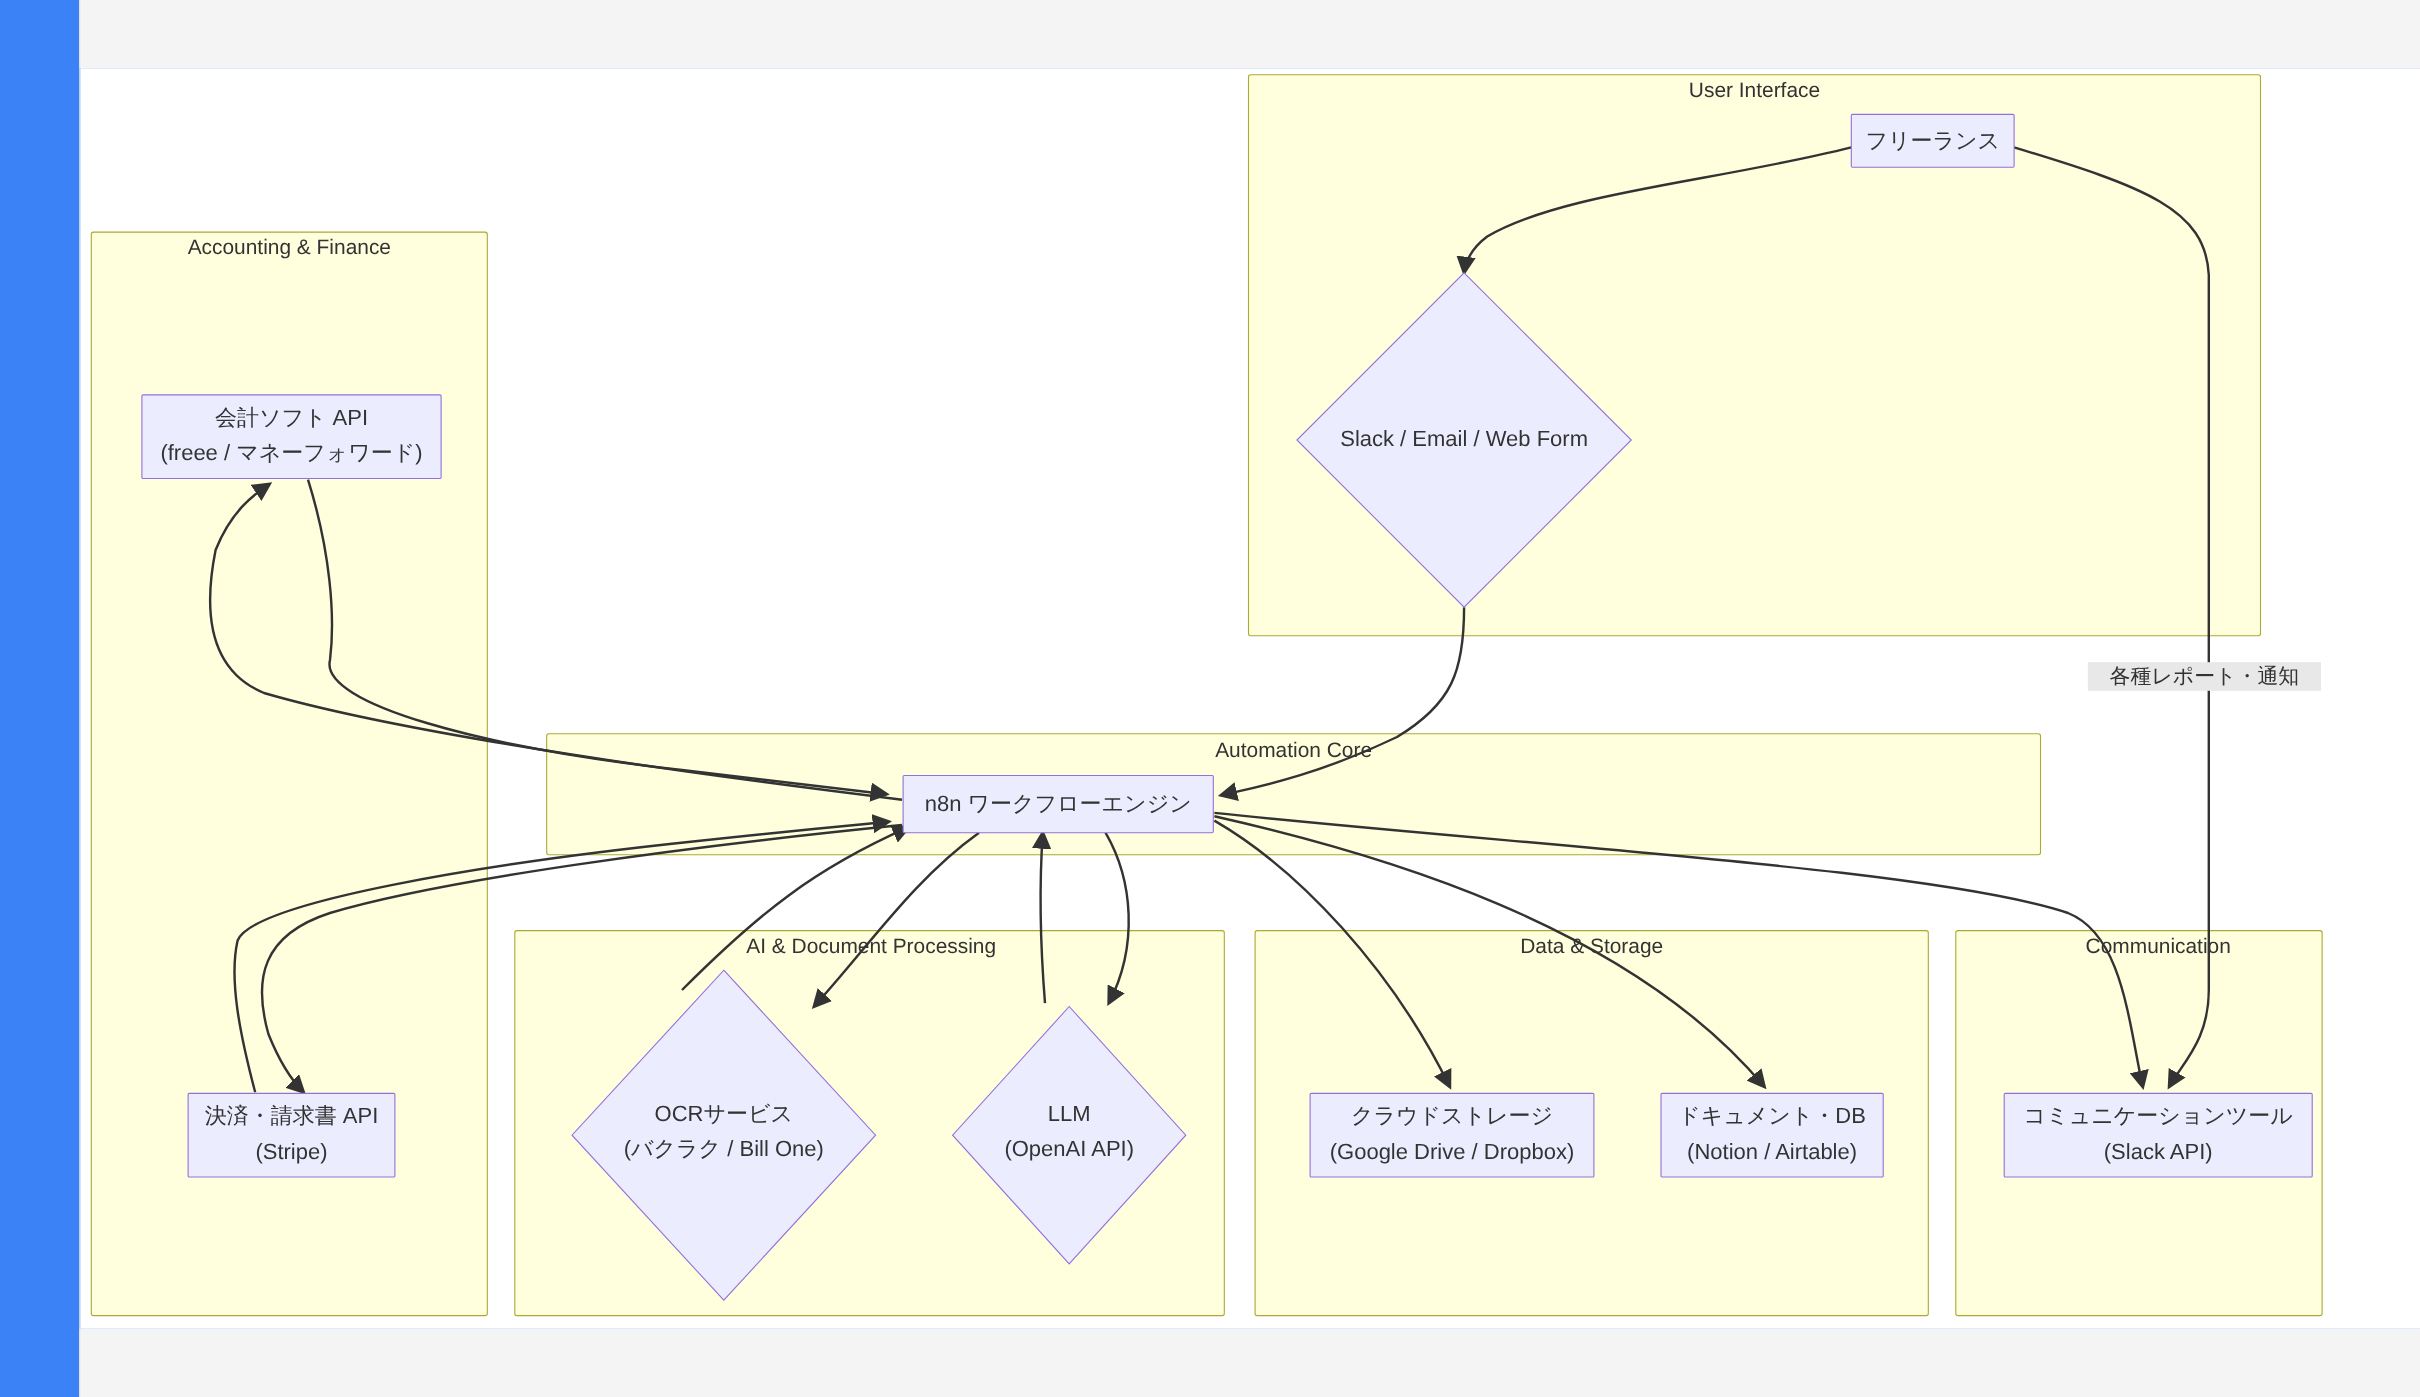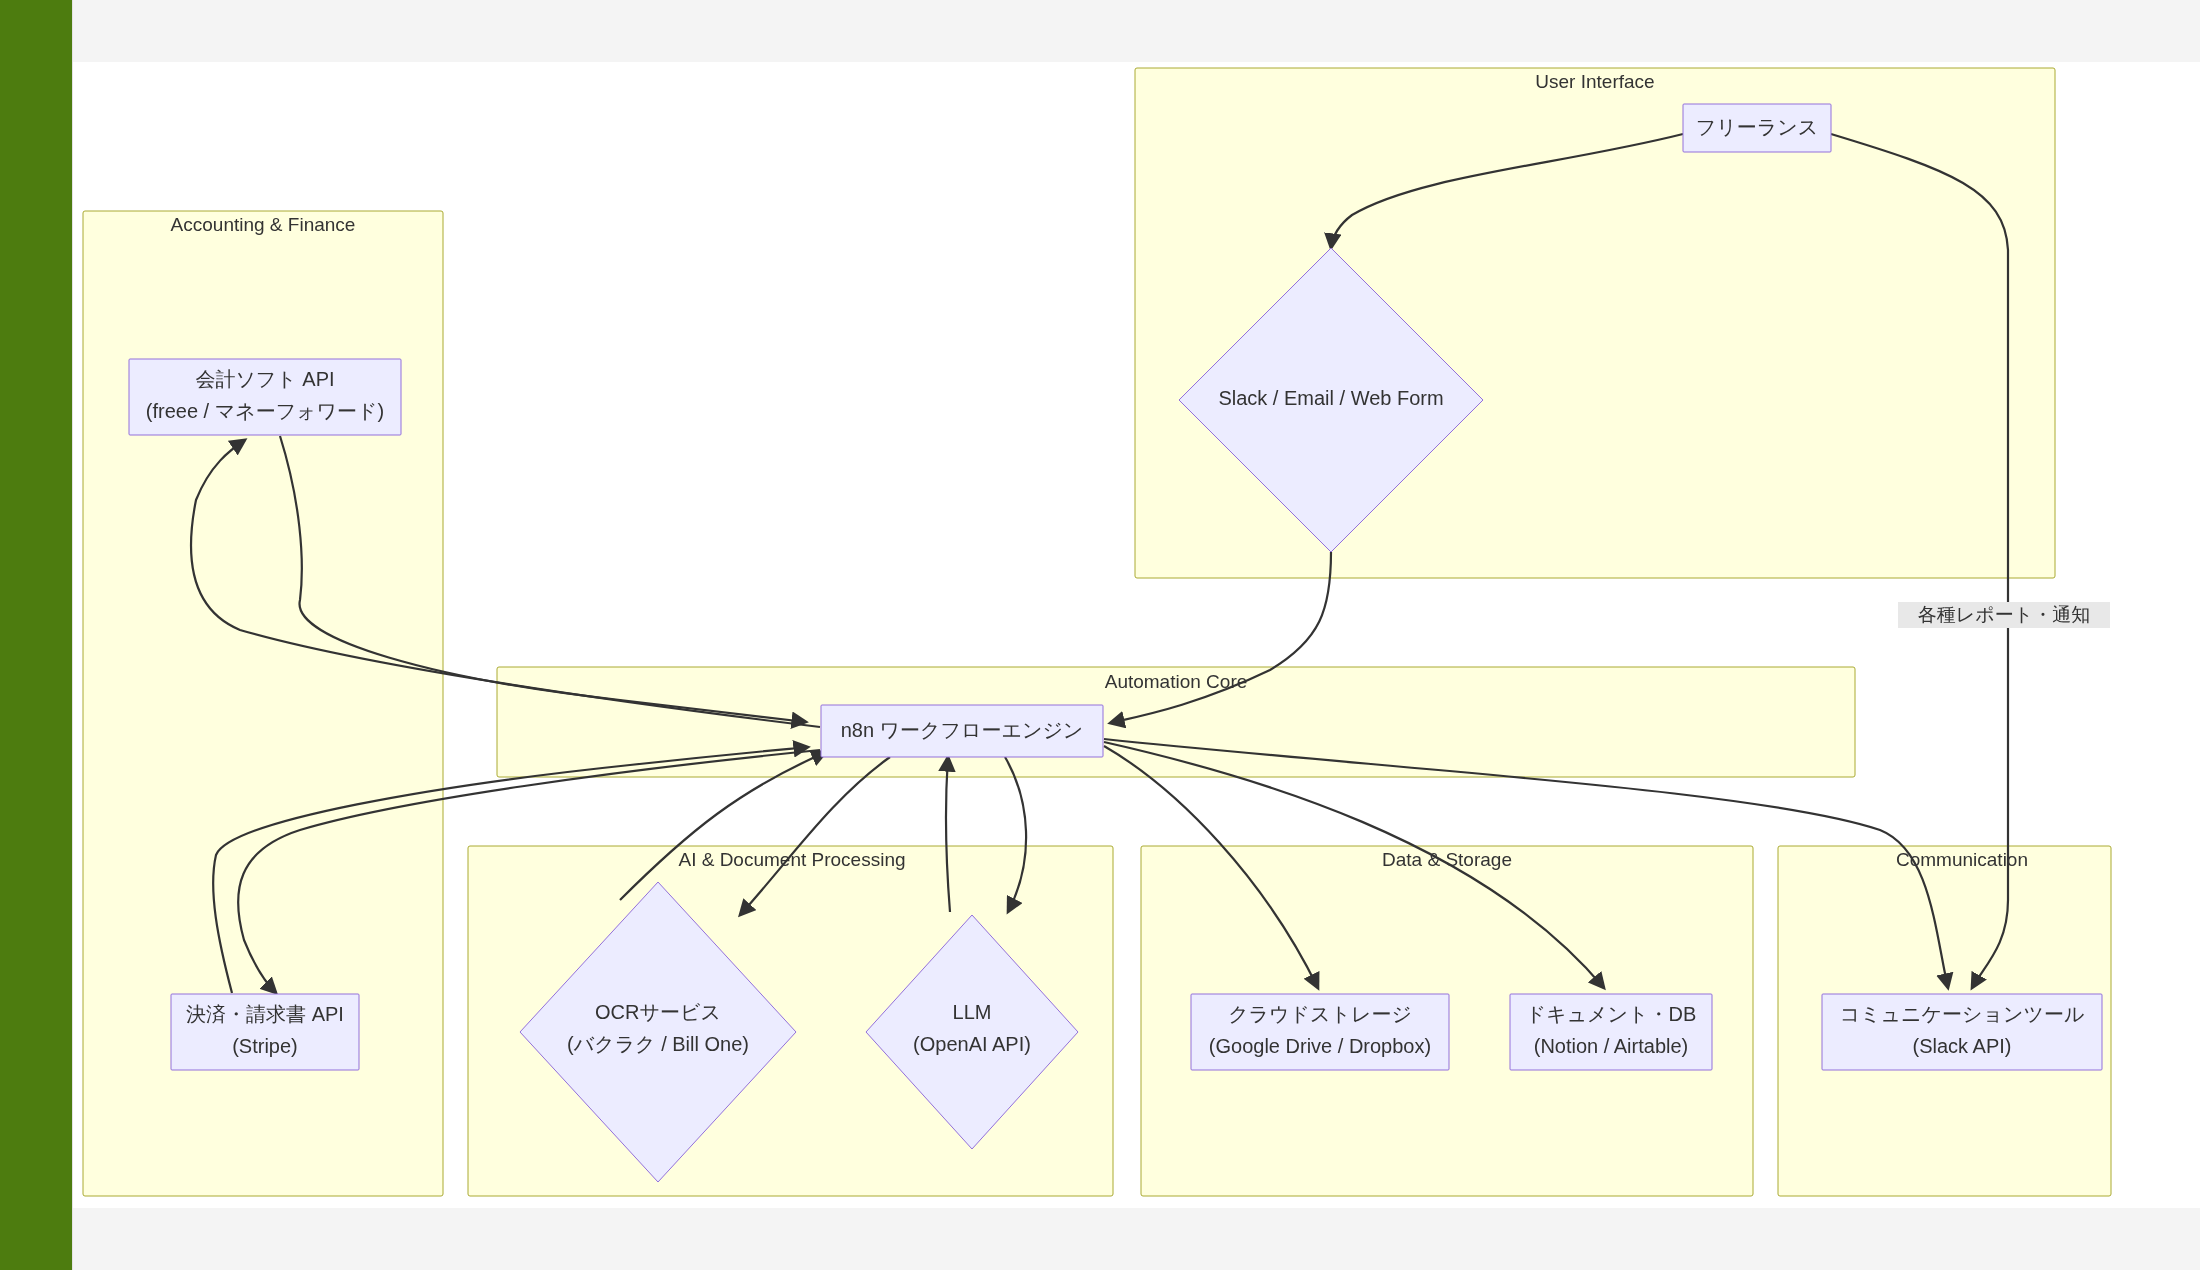--- a/index.html
+++ b/index.html
@@ -8,21 +8,21 @@
     background: #ffffff;
     width: 2200px;
     height: 1270px;
     overflow: hidden;
     font-family: "Liberation Sans", "DejaVu Sans", sans-serif;
   }
   #root {
     position: relative;
     width: 2200px;
     height: 1270px;
-    background: #4d7c0f;
+    background: #3b82f6;
   }
   
   .chrome-band {
     position: absolute;
     left: 72px;
     right: 0;
     background: #f4f4f4;
   }
   .chrome-band.top { top: 0; height: 62px; }
   .chrome-band.bottom { top: 1208px; height: 62px; }

